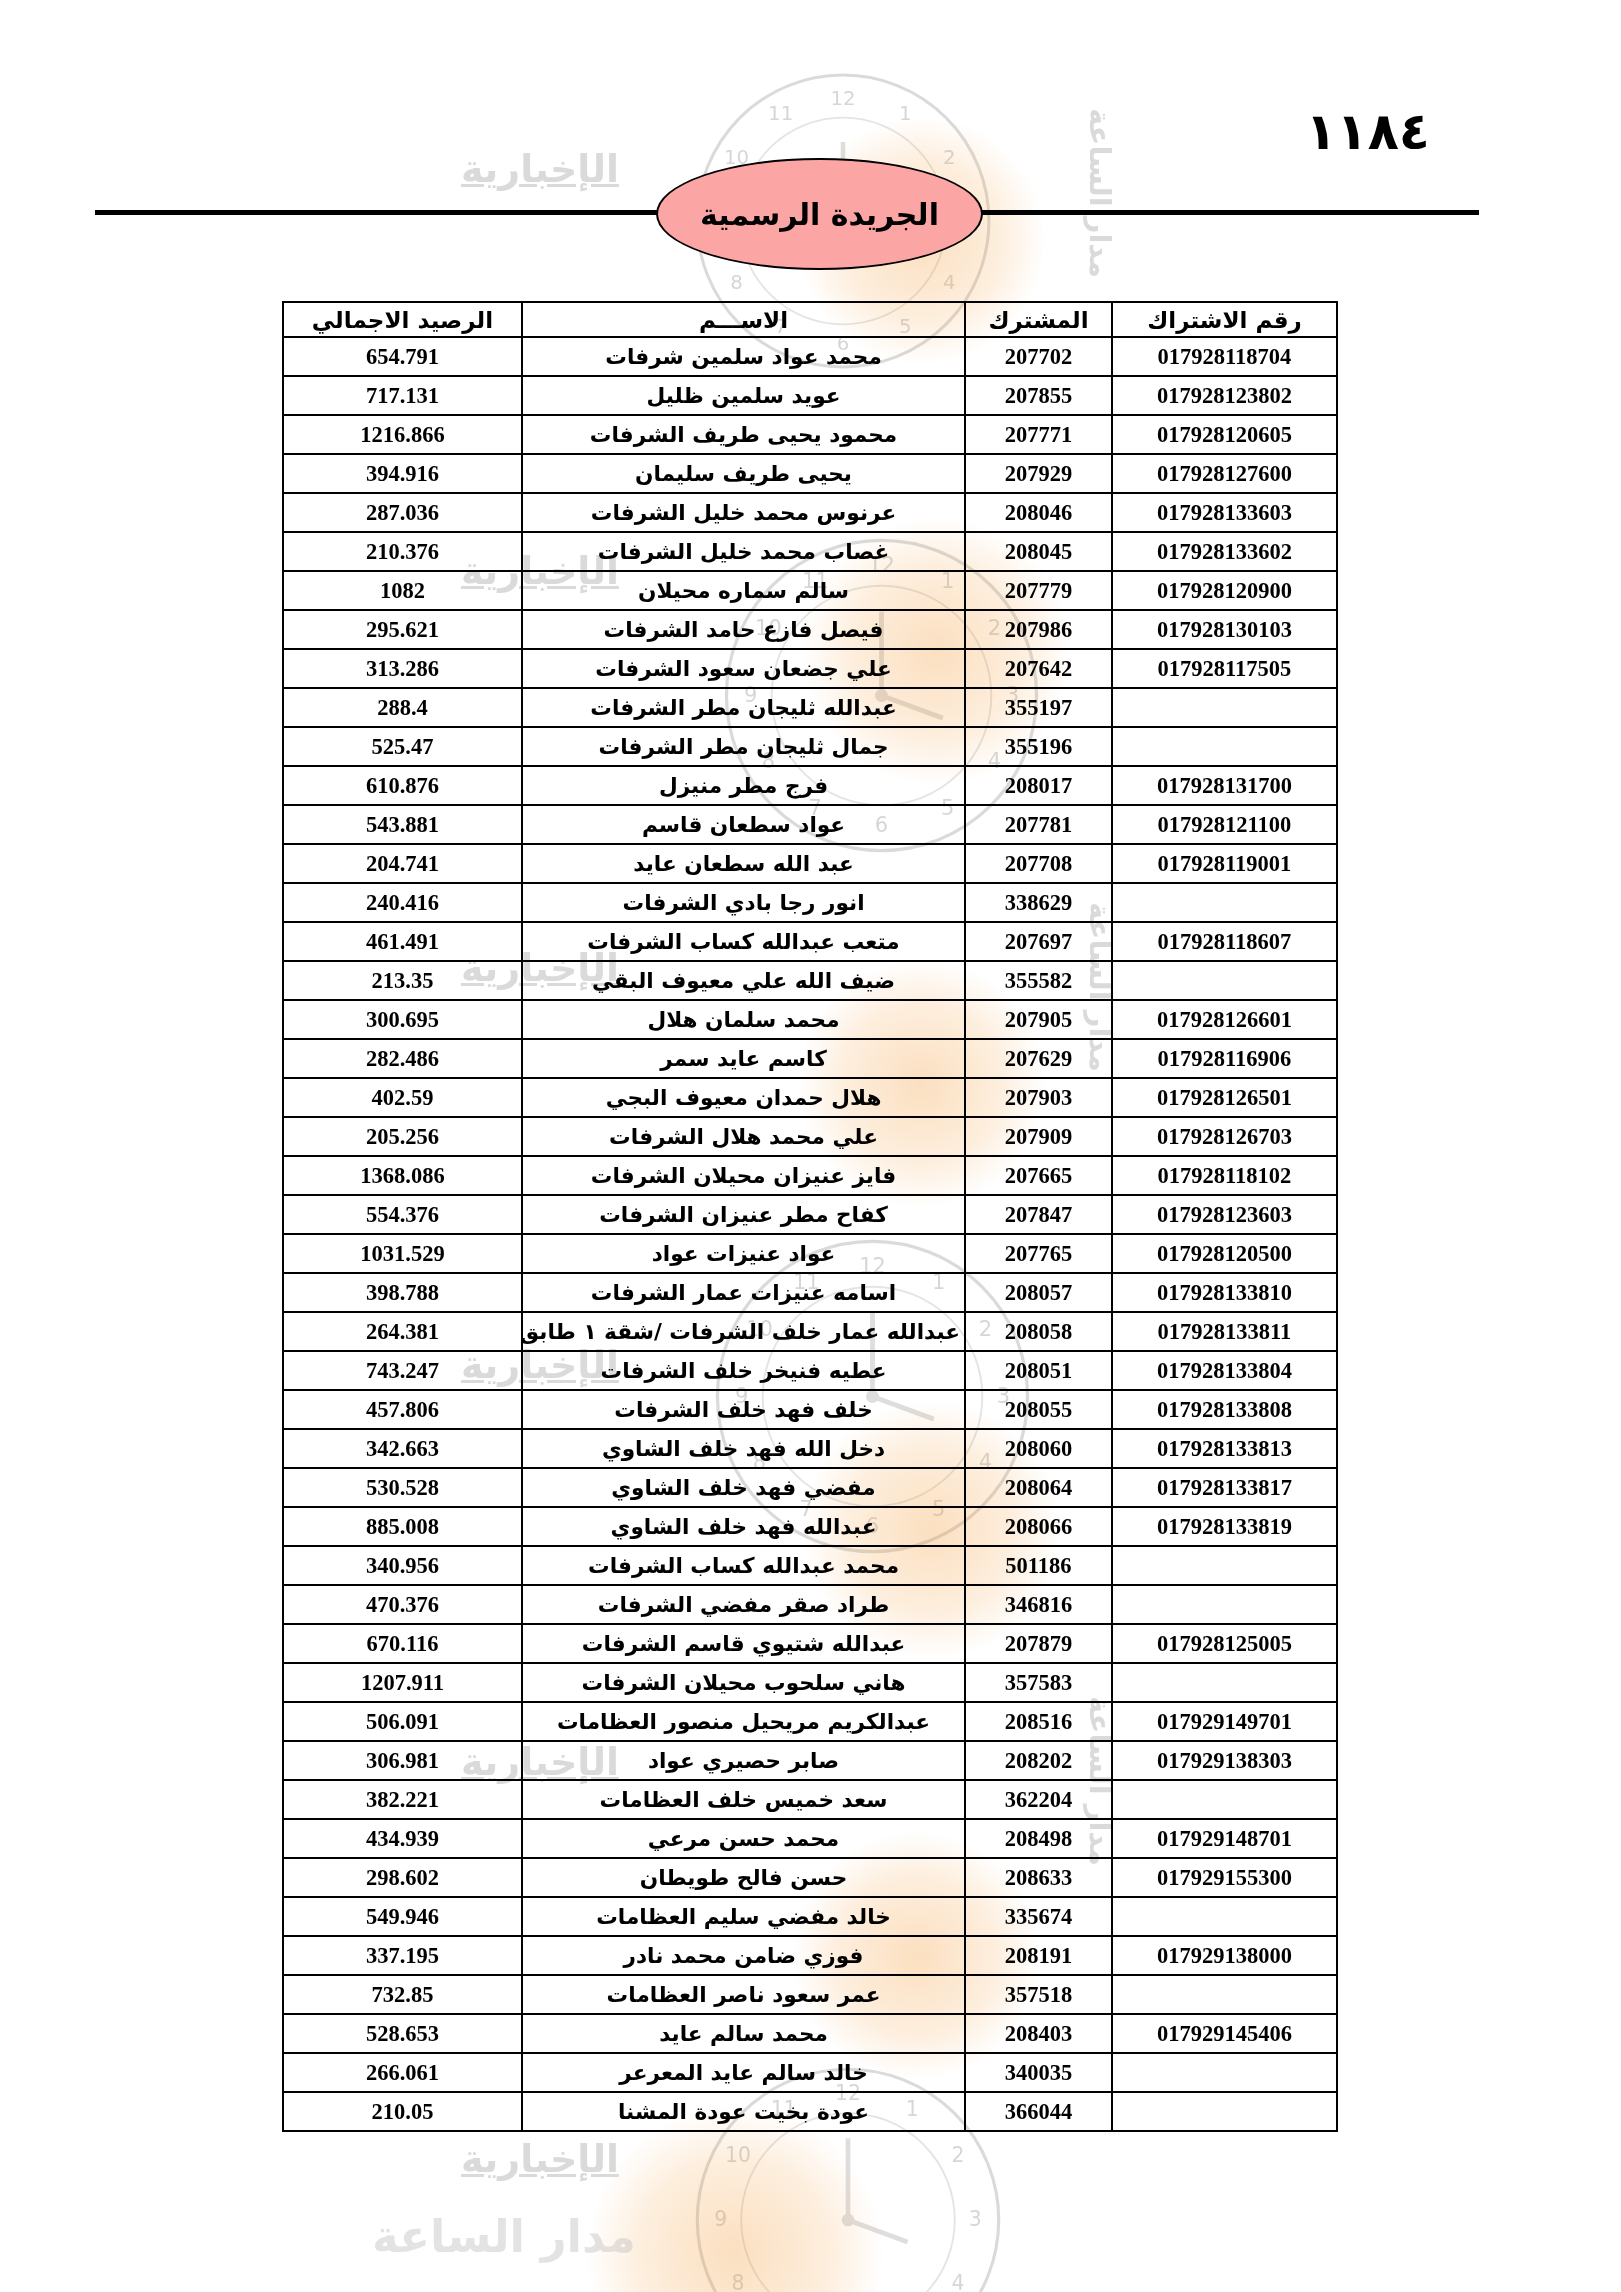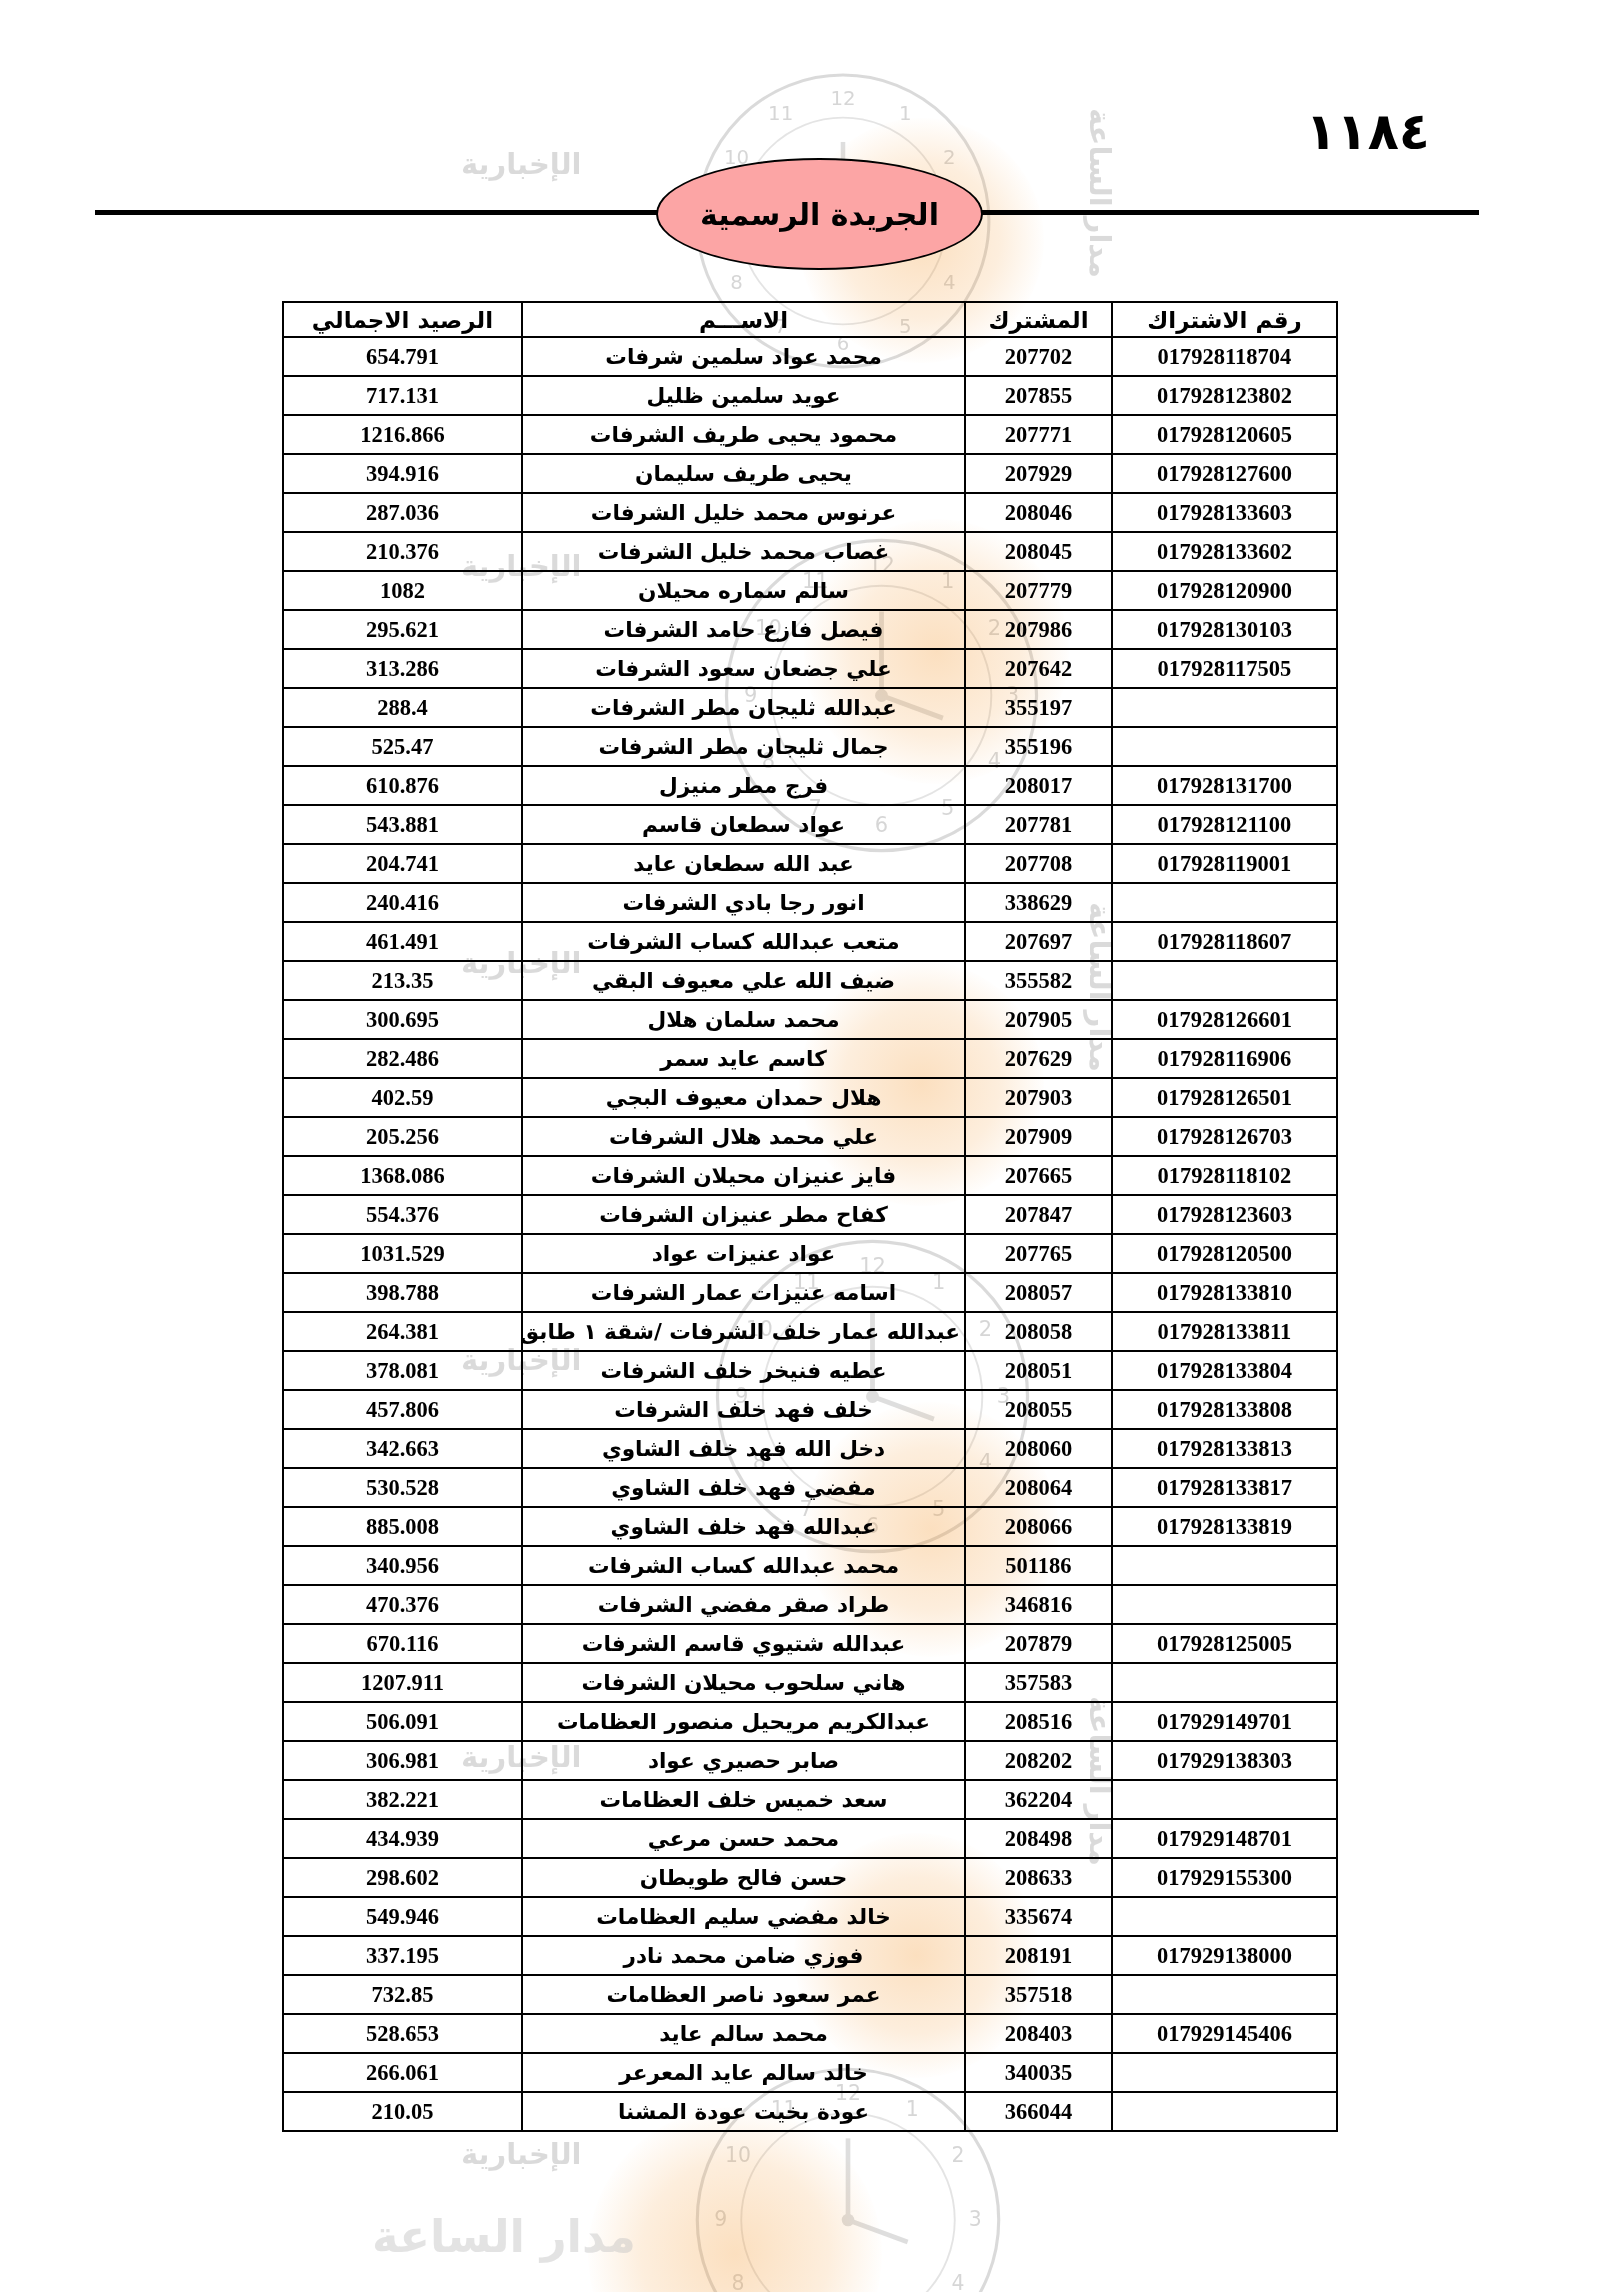--- a/index.html
+++ b/index.html
@@ -16,21 +16,21 @@
   .wm { position:absolute; }
   .wm-clock { opacity:.55; }
   .wm-blob {
     border-radius:50%;
     background:radial-gradient(circle, rgba(243,150,44,.30) 0%, rgba(243,150,44,.16) 45%, rgba(243,150,44,0) 72%);
   }
   .wm-brand {
     color:#c3c3c3; opacity:.60; font-weight:bold; white-space:nowrap;
     font-family:"DejaVu Sans", sans-serif;
   }
-  .wm-brand.sub { font-size:29px; letter-spacing:1px; }
+  .wm-brand.sub { font-size:38px; letter-spacing:1px;text-decoration:underline; }
   .wm-brand.vert { font-size:29px; writing-mode:vertical-rl; letter-spacing:3.9px; }
   .wm-brand.big { font-size:45px; opacity:.45; }
 
   
   .content { position:absolute; inset:0; z-index:1; }
 
   .page-number {
     position:absolute; top:82px; right:191px;
     font-size:51px; font-weight:bold;
     letter-spacing:3.9px;
@@ -308,21 +308,21 @@
         <tr>
           <td class="num">017928133811</td>
           <td class="num">208058</td>
           <td class="name">عبدالله عمار خلف الشرفات /شقة ١ طابق ٢</td>
           <td class="num">264.381</td>
         </tr>
         <tr>
           <td class="num">017928133804</td>
           <td class="num">208051</td>
           <td class="name">عطيه فنيخر خلف الشرفات</td>
-          <td class="num">378.081</td>
+          <td class="num">743.247</td>
         </tr>
         <tr>
           <td class="num">017928133808</td>
           <td class="num">208055</td>
           <td class="name">خلف فهد خلف الشرفات</td>
           <td class="num">457.806</td>
         </tr>
         <tr>
           <td class="num">017928133813</td>
           <td class="num">208060</td>

